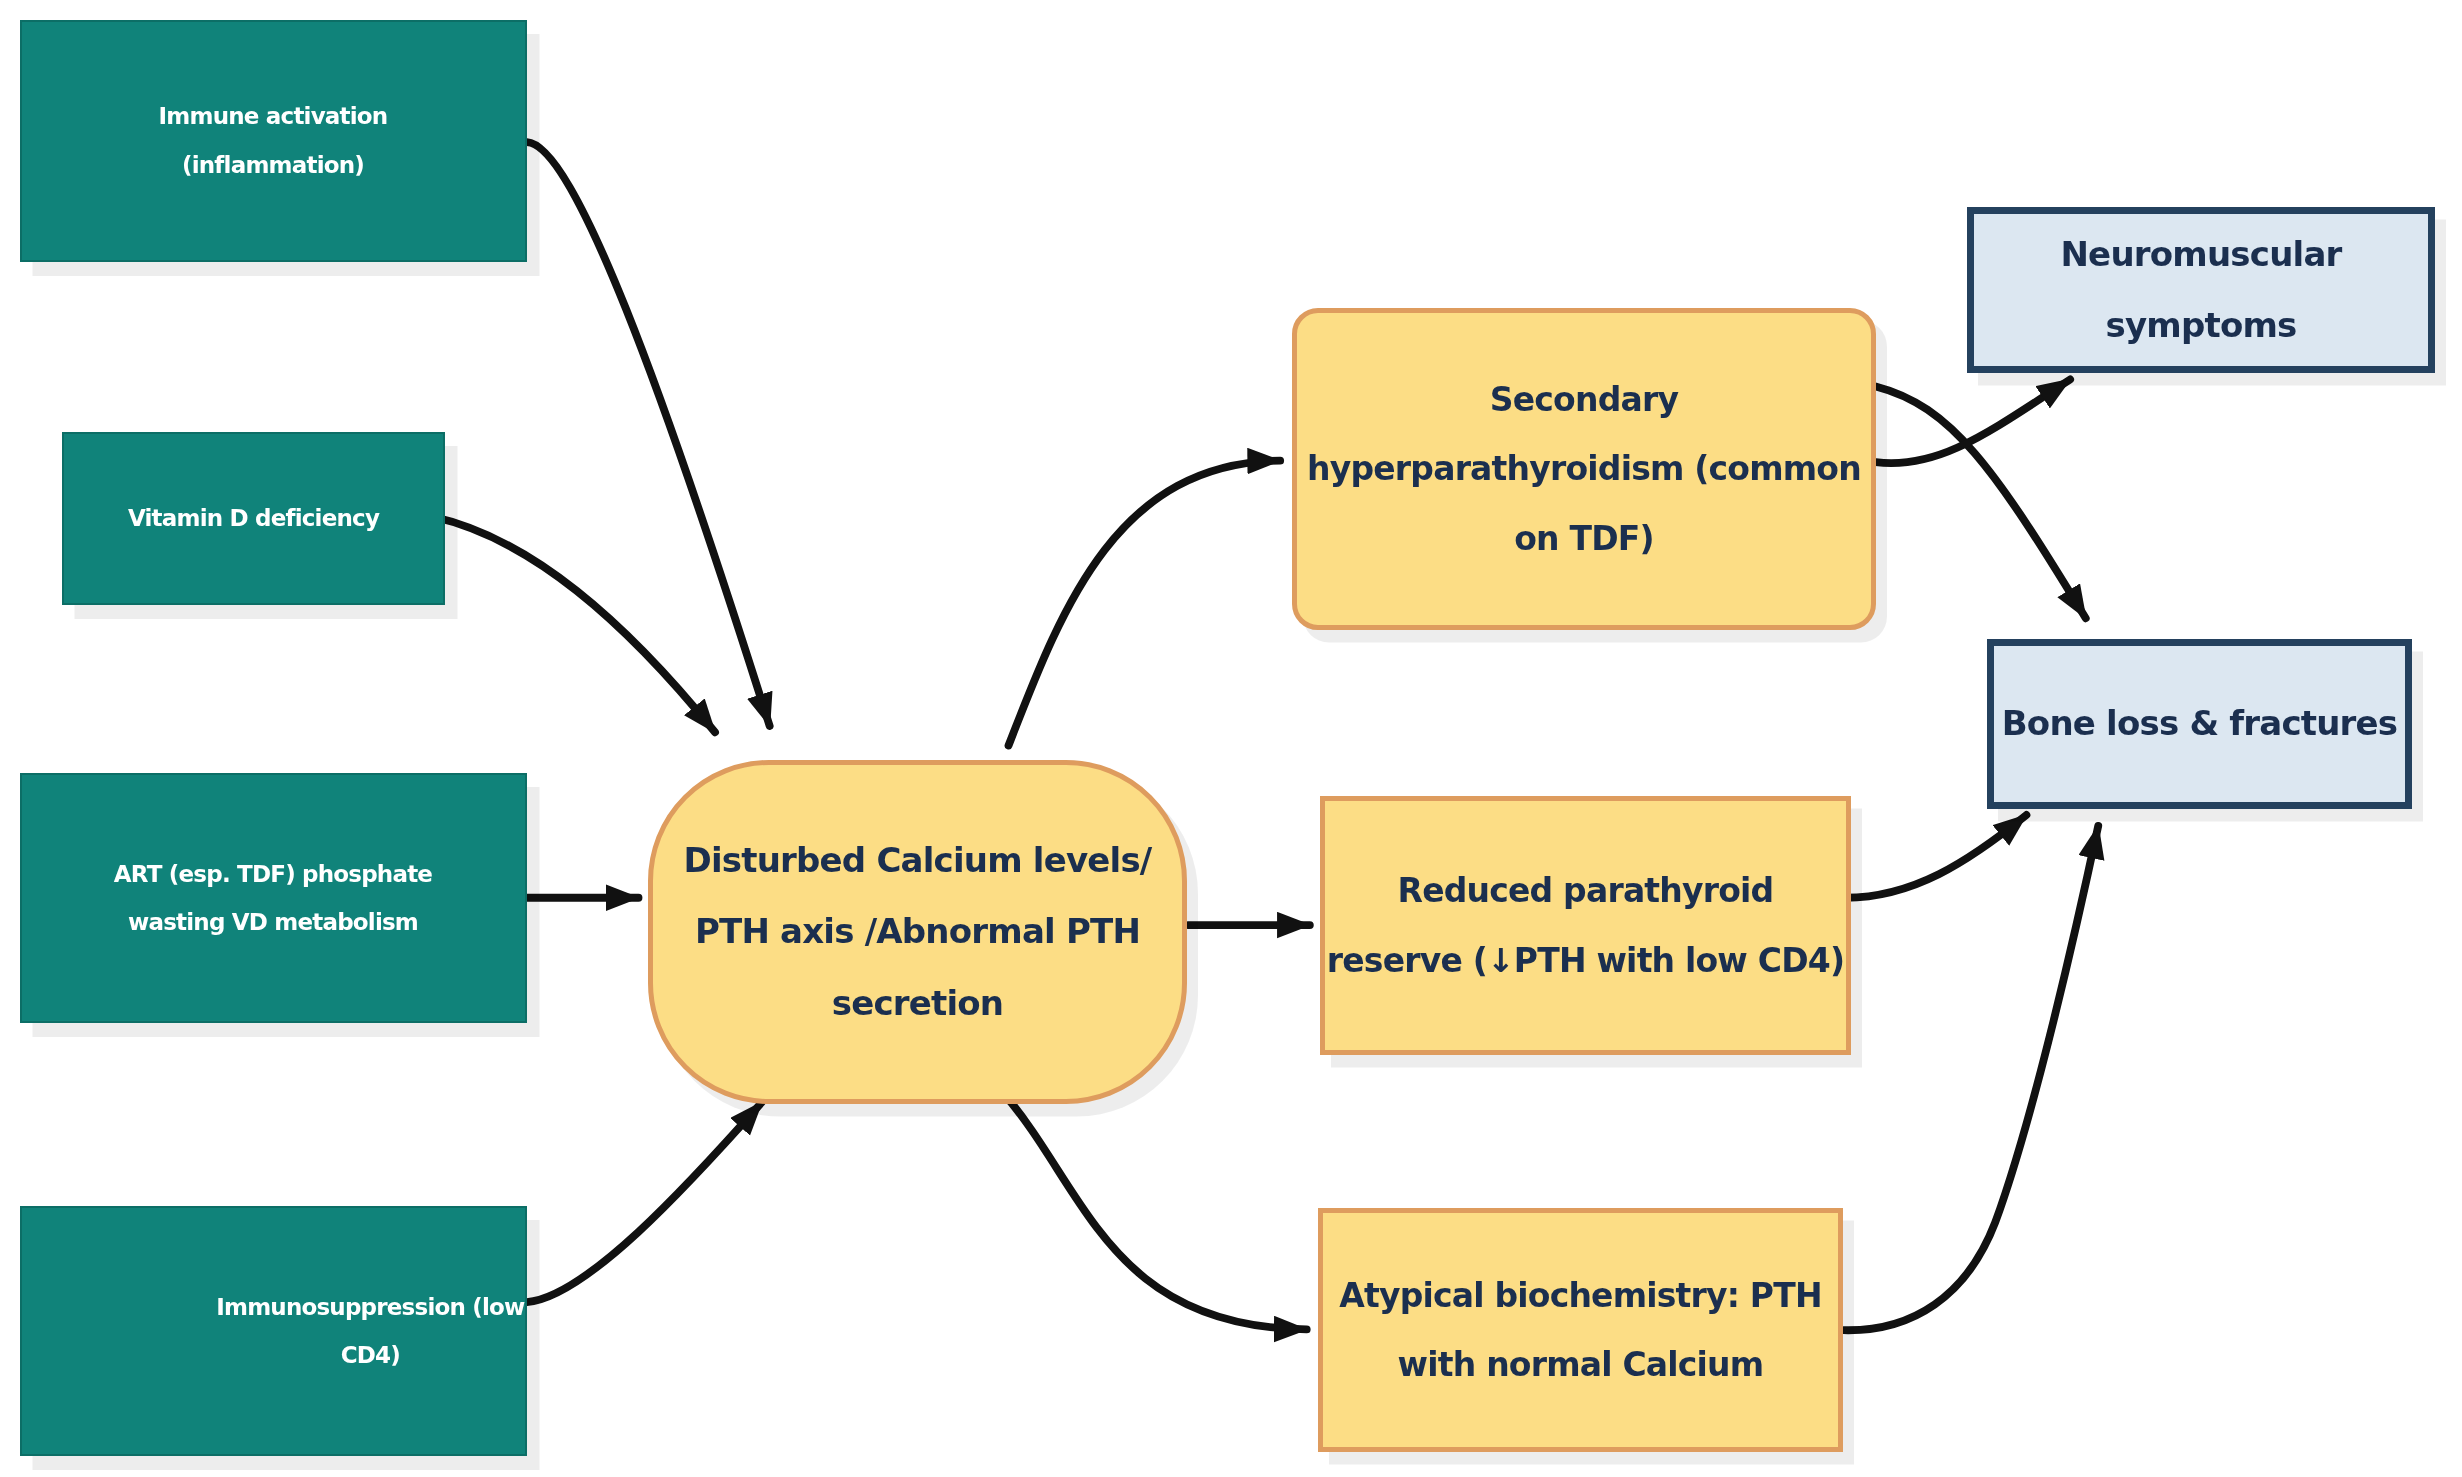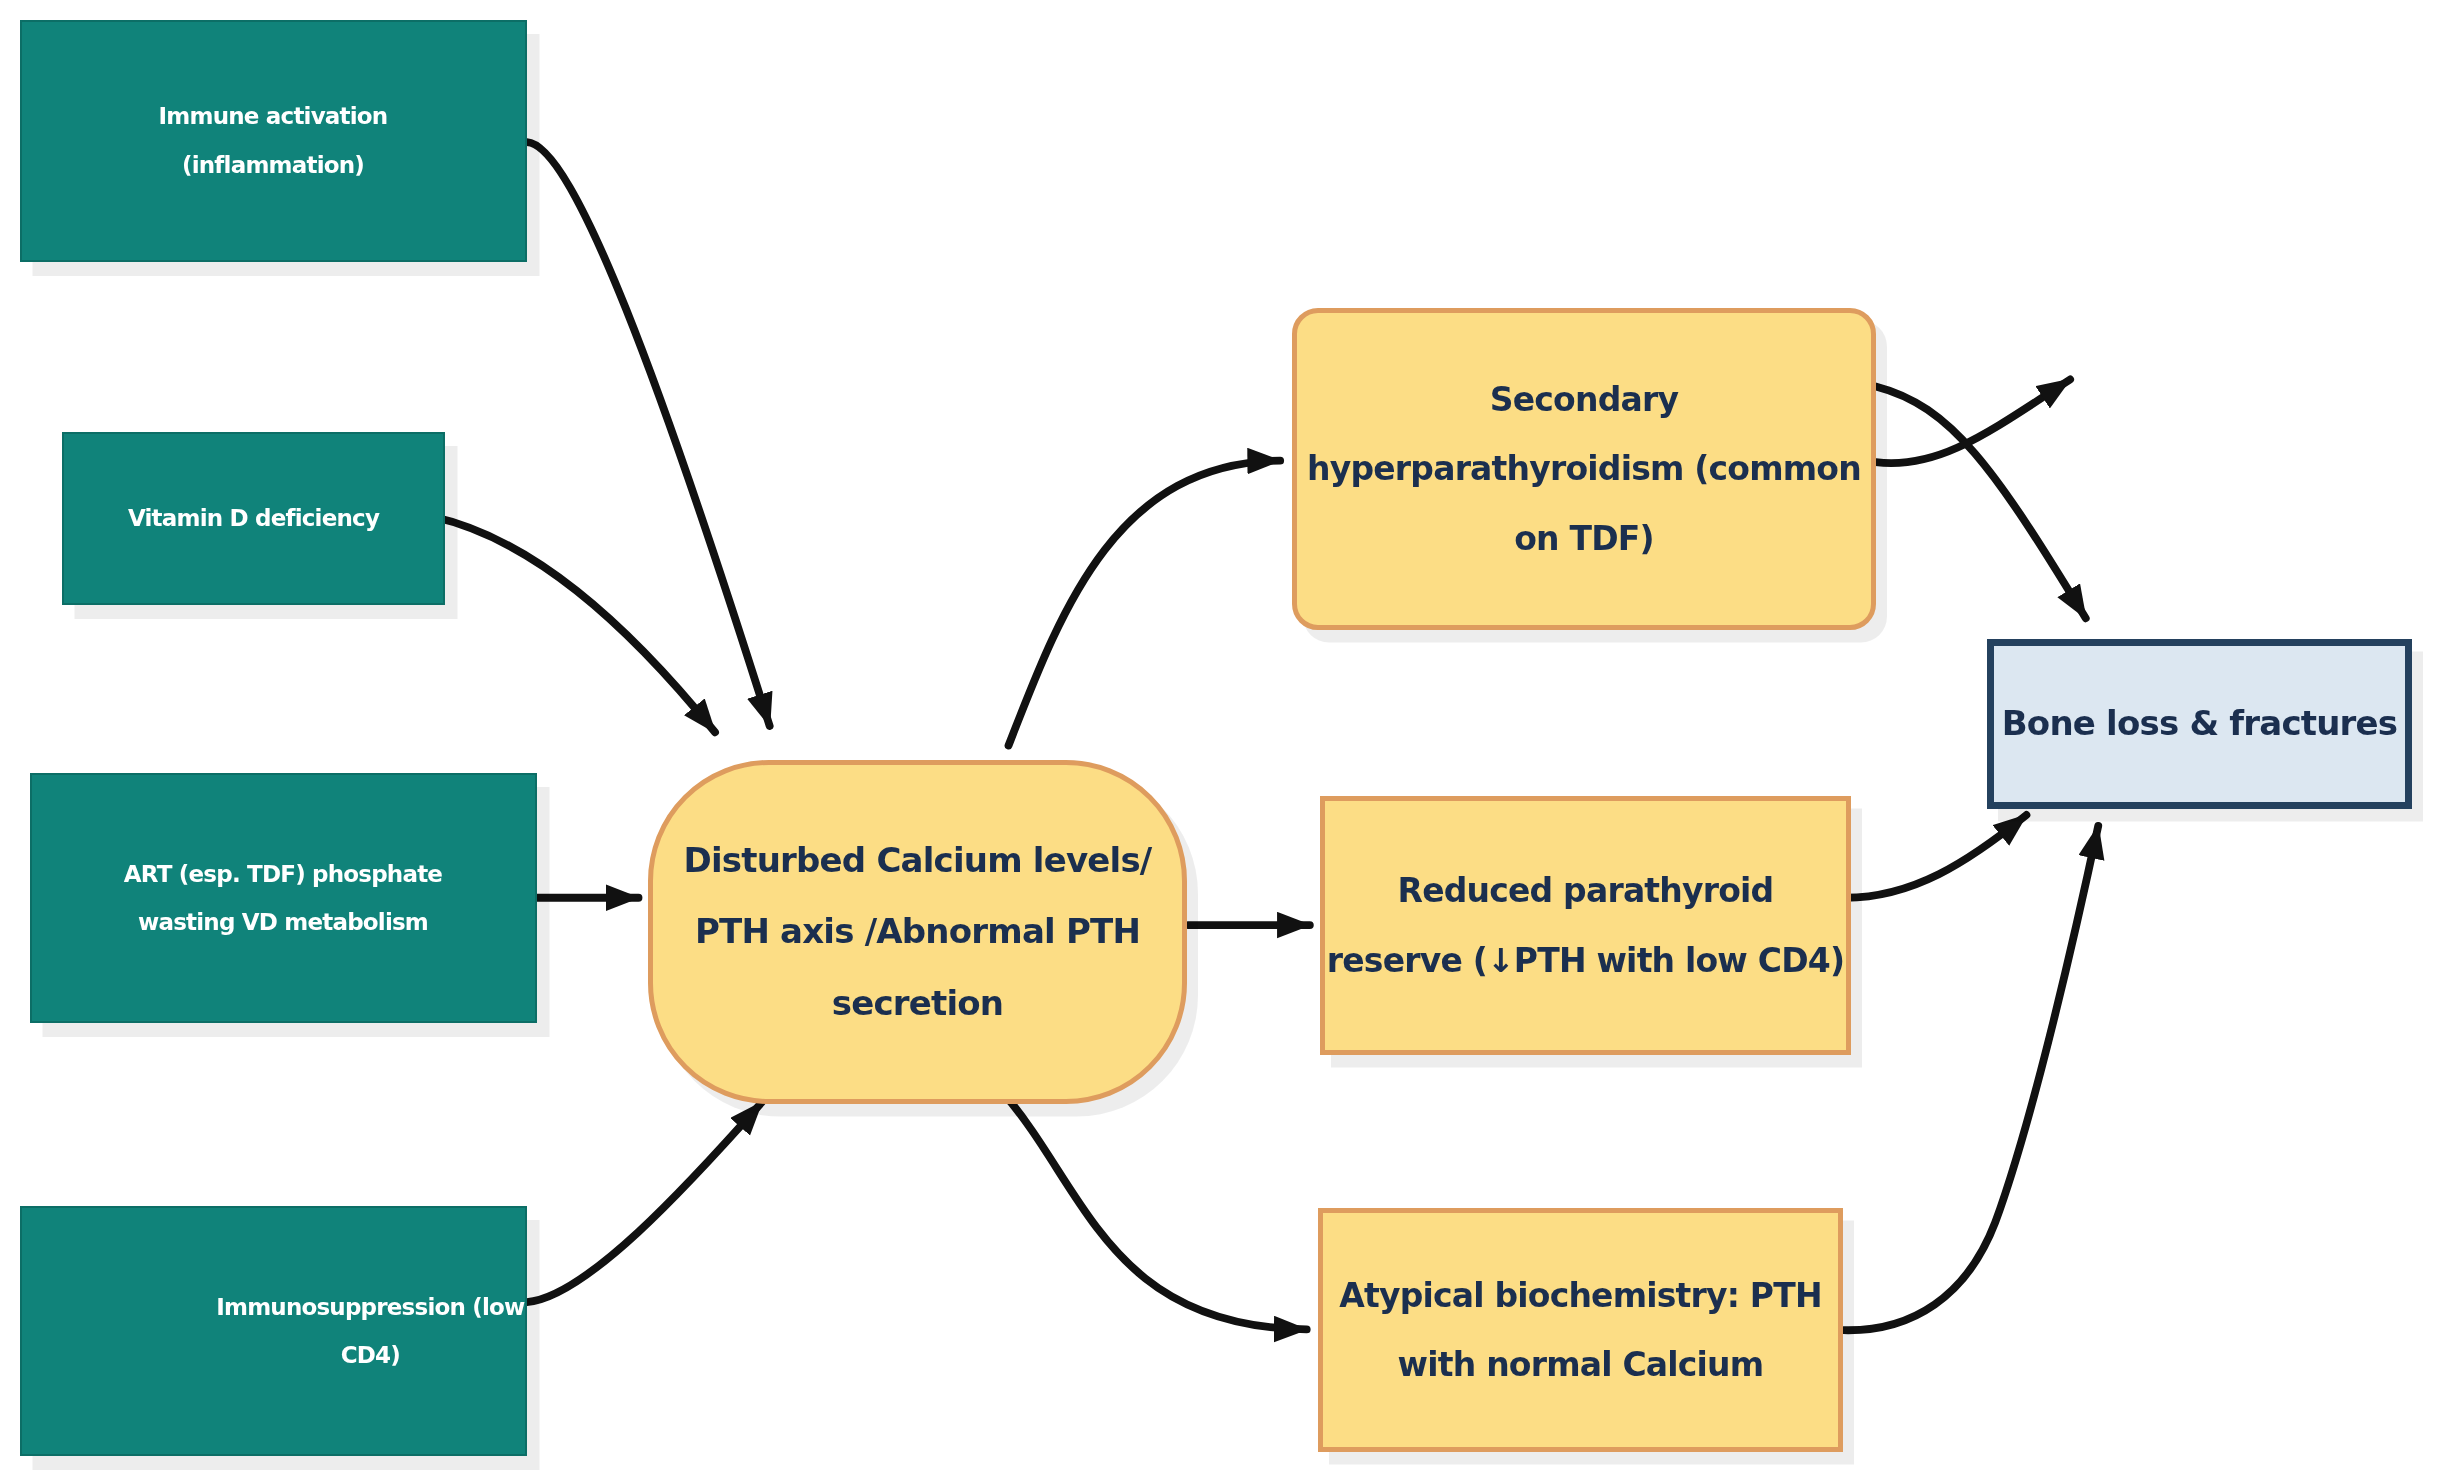--- a/index.html
+++ b/index.html
@@ -66,21 +66,21 @@
 
   <div class="node teal" style="left:19.5px;top:19.5px;width:507px;height:242px;">
     <span class="label">Immune activation
 (inflammation)</span>
   </div>
 
   <div class="node teal" style="left:62px;top:432px;width:383px;height:173px;">
     <span class="label">Vitamin D deficiency</span>
   </div>
 
-  <div class="node teal" style="left:19.5px;top:773px;width:507px;height:250px;margin-left:10px;">
+  <div class="node teal" style="left:19.5px;top:773px;width:507px;height:250px;">
     <span class="label">ART (esp. TDF) phosphate
 wasting  VD metabolism</span>
   </div>
 
   <div class="node teal" style="left:19.5px;top:1206px;width:507px;height:250px;justify-content:flex-end;">
     <span class="label">Immunosuppression (low
 CD4)</span>
   </div>
 
   <div class="node gold pill" style="left:648px;top:749px;width:539px;height:344px;">
@@ -98,19 +98,22 @@
   <div class="node gold" style="left:1320px;top:796px;width:531px;height:259px;">
     <span class="label">Reduced parathyroid
 reserve (↓PTH with low CD4)</span>
   </div>
 
   <div class="node gold" style="left:1318px;top:1208px;width:525px;height:244px;">
     <span class="label">Atypical biochemistry: PTH
 with normal Calcium</span>
   </div>
 
+  <div class="node blue" style="left:1967px;top:207px;width:468px;height:166px;">
+    <span class="label">Neuromuscular symptoms</span>
+  </div>
 
   <div class="node blue" style="left:1987px;top:639px;width:425px;height:170px;">
     <span class="label">Bone loss &amp; fractures</span>
   </div>
 
 </div>
 
 
 </body></html>

